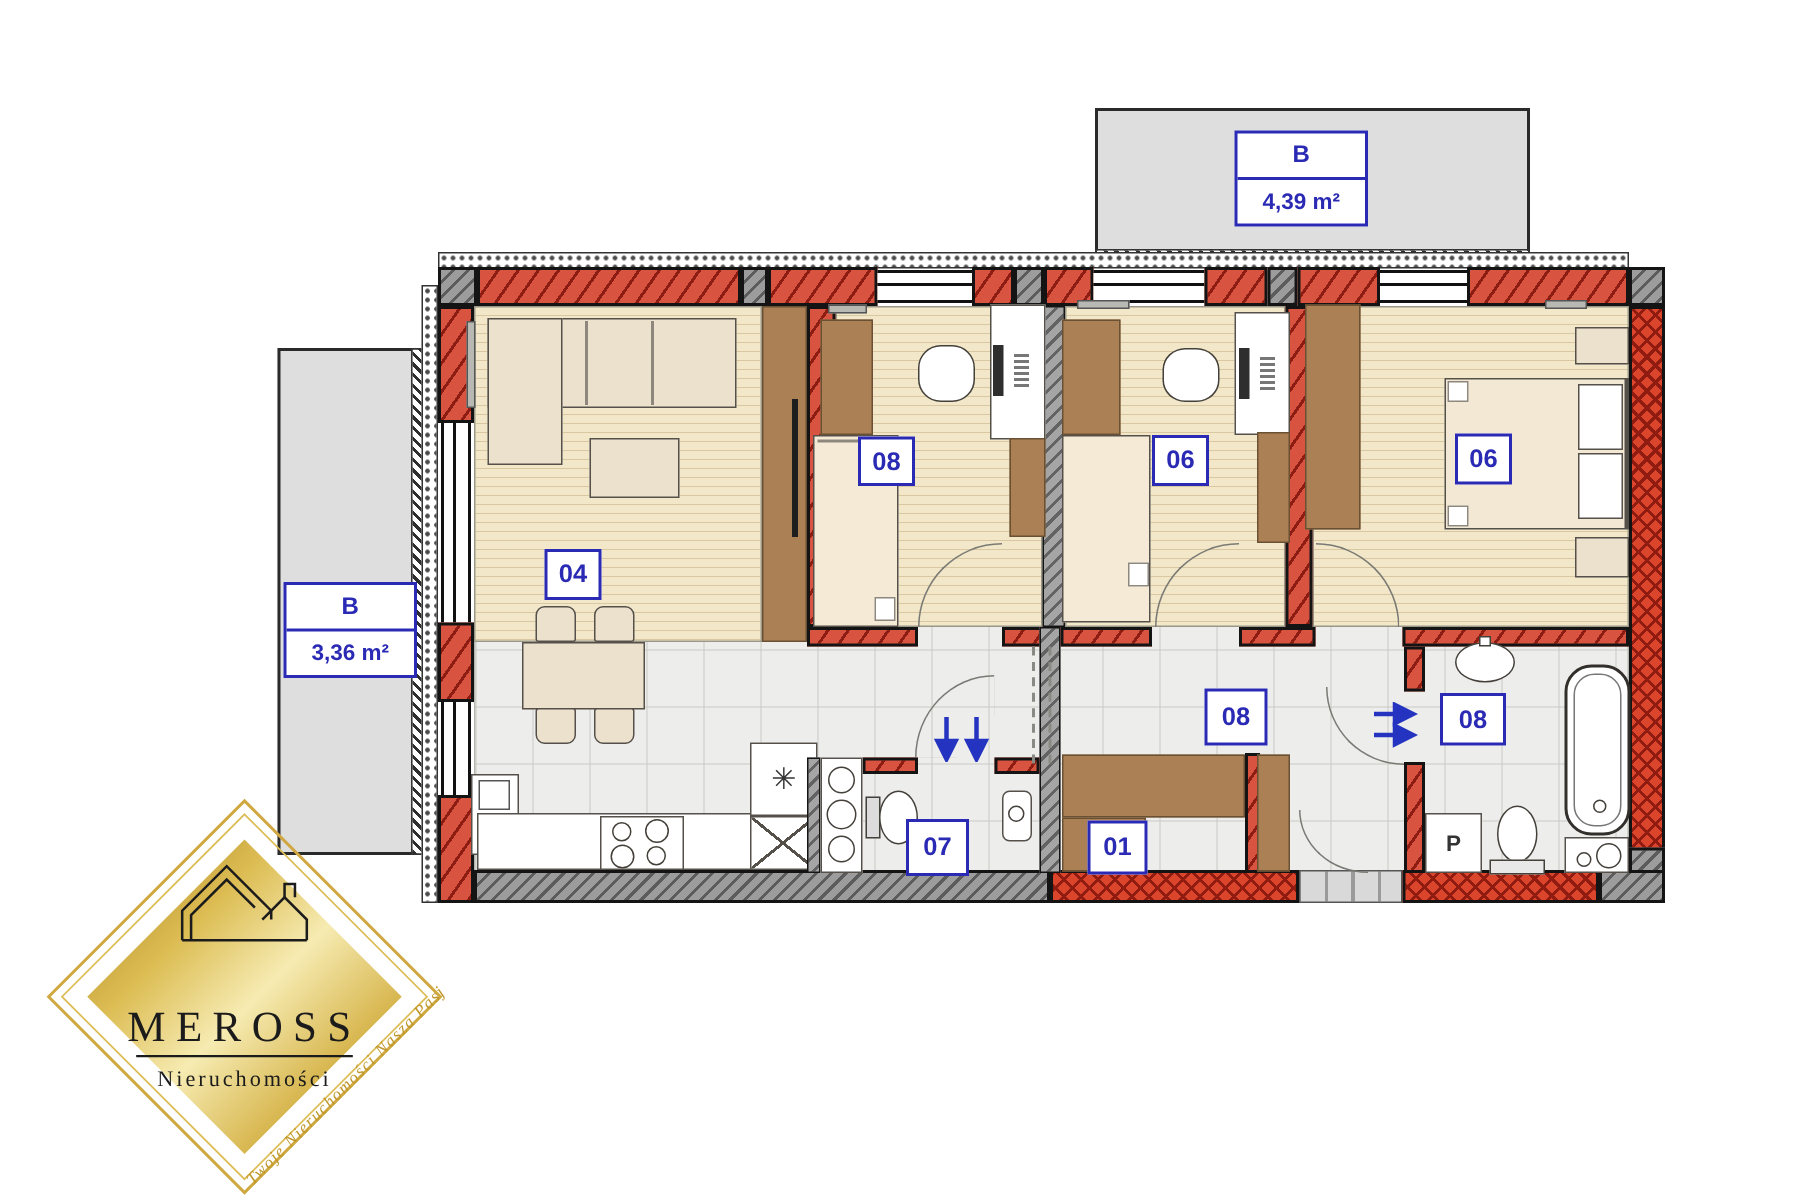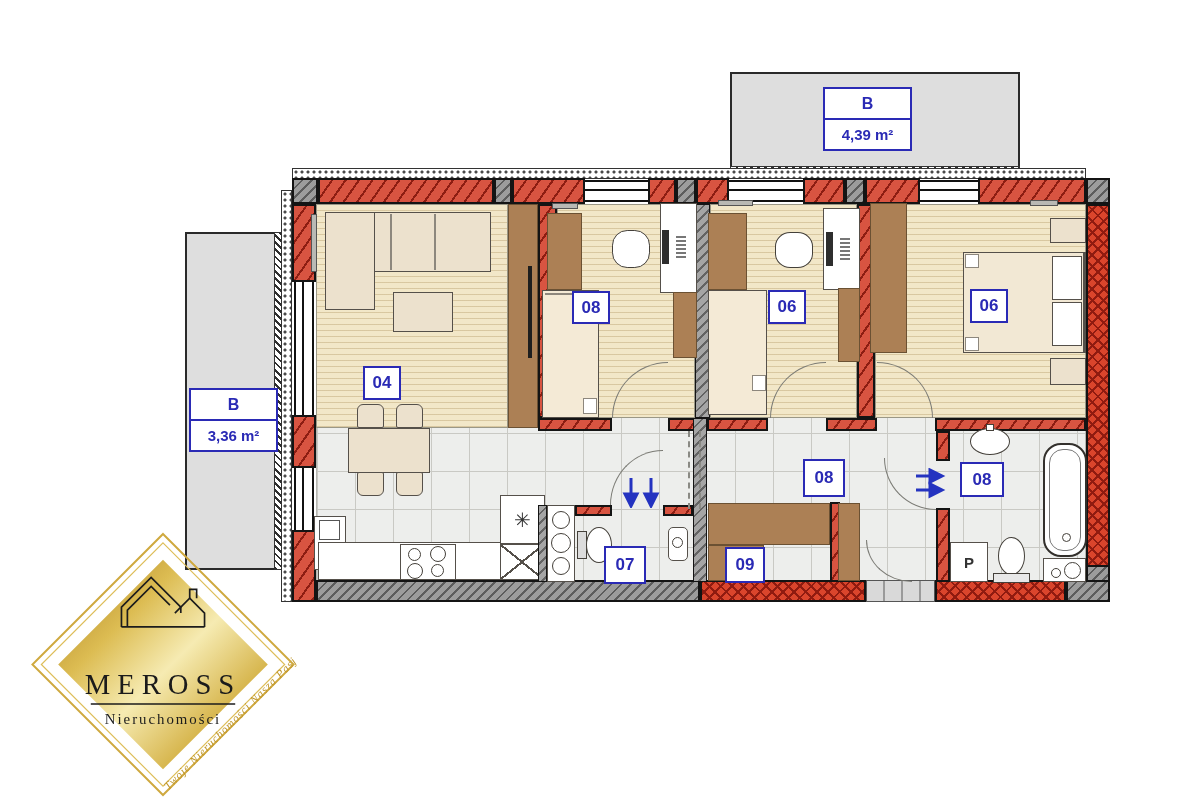--- a/index.html
+++ b/index.html
@@ -196,21 +196,21 @@
       <line x1="2" y1="8" x2="18" y2="8"></line>
         <polygon points="16,2 16,14 28,8"></polygon>
       <line x1="2" y1="22" x2="18" y2="22"></line>
         <polygon points="16,16 16,28 28,22"></polygon>
     </g>
   </svg>
 
   <div class="abs brown z20" style="left:708px;top:503px;width:122px;height:42px"></div>
   <div class="abs brown z20" style="left:708px;top:545px;width:56px;height:36px"></div>
   <div class="abs brown z20" style="left:838px;top:503px;width:22px;height:78px"></div>
-  <div class="abs lbl" style="left:725px;top:547px;width:40px;height:36px">09</div>
+  <div class="abs lbl" style="left:725px;top:547px;width:40px;height:36px">01</div>
 
   <div class="abs white z20" style="left:314px;top:516px;width:32px;height:54px"></div>
   <div class="abs z20" style="left:319px;top:520px;width:21px;height:20px;background:#fff;border:1px solid #555"></div>
   <div class="abs z20" style="left:319px;top:544px;width:21px;height:22px;background:repeating-linear-gradient(90deg,#777 0 2px,#fff 2px 5px)"></div>
   <div class="abs white z20" style="left:318px;top:542px;width:227px;height:38px"></div>
   <div class="abs white z20" style="left:400px;top:544px;width:56px;height:36px"></div>
   <div class="abs circ z20" style="left:408px;top:548px;width:13px;height:13px"></div>
   <div class="abs circ z20" style="left:430px;top:546px;width:16px;height:16px"></div>
   <div class="abs circ z20" style="left:407px;top:563px;width:16px;height:16px"></div>
   <div class="abs circ z20" style="left:431px;top:564px;width:13px;height:13px"></div>

